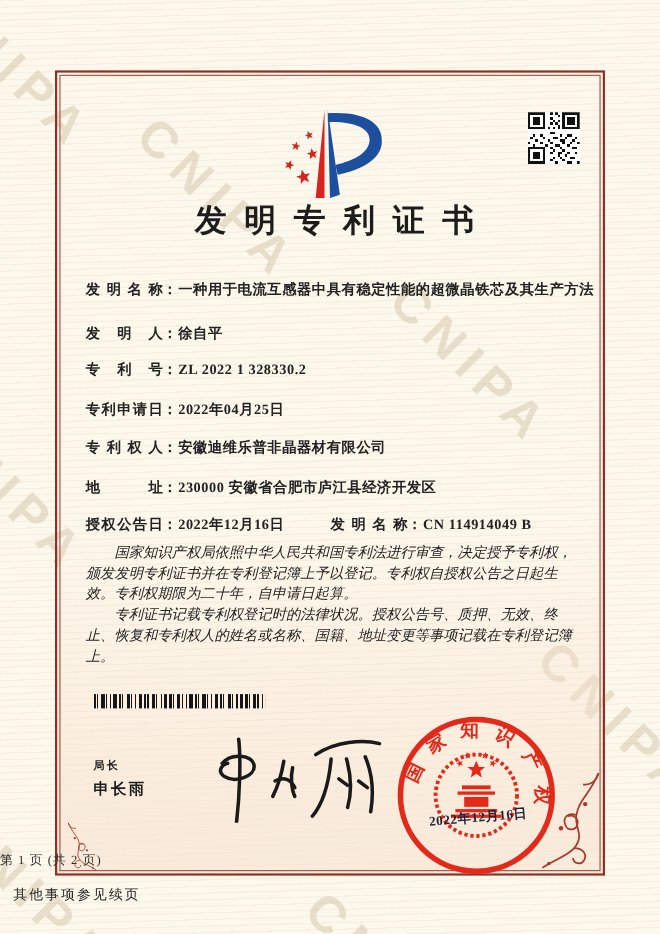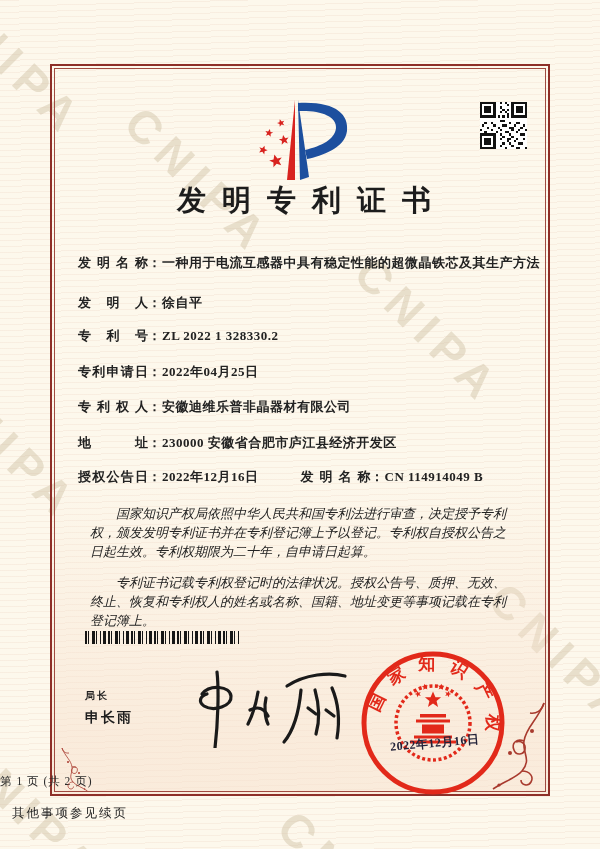--- a/index.html
+++ b/index.html
@@ -61,21 +61,21 @@
   }
   .colon{display:inline-block;width:14px;}
   .fvalue{letter-spacing:0.5px;}
   .pair2{margin-left:42px;}
   
   .paras{
     position:absolute;left:78px;top:492px;width:447px;
     font-size:13px;line-height:19px;color:#222;
     font-style:italic;
   }
-  .paras p{margin:12px;text-indent:2em;}
+  .paras p{margin:0;text-indent:2em;}
   
   .barcode{
     position:absolute;left:85px;top:631px;width:156px;height:13px;
     background:
       repeating-linear-gradient(90deg,
         #161616 0 2px, rgba(0,0,0,0) 2px 3px,
         #161616 3px 4px, rgba(0,0,0,0) 4px 7px,
         #161616 7px 10px, rgba(0,0,0,0) 10px 11px,
         #161616 11px 12px, rgba(0,0,0,0) 12px 15px,
         #161616 15px 16px, rgba(0,0,0,0) 16px 18px,

